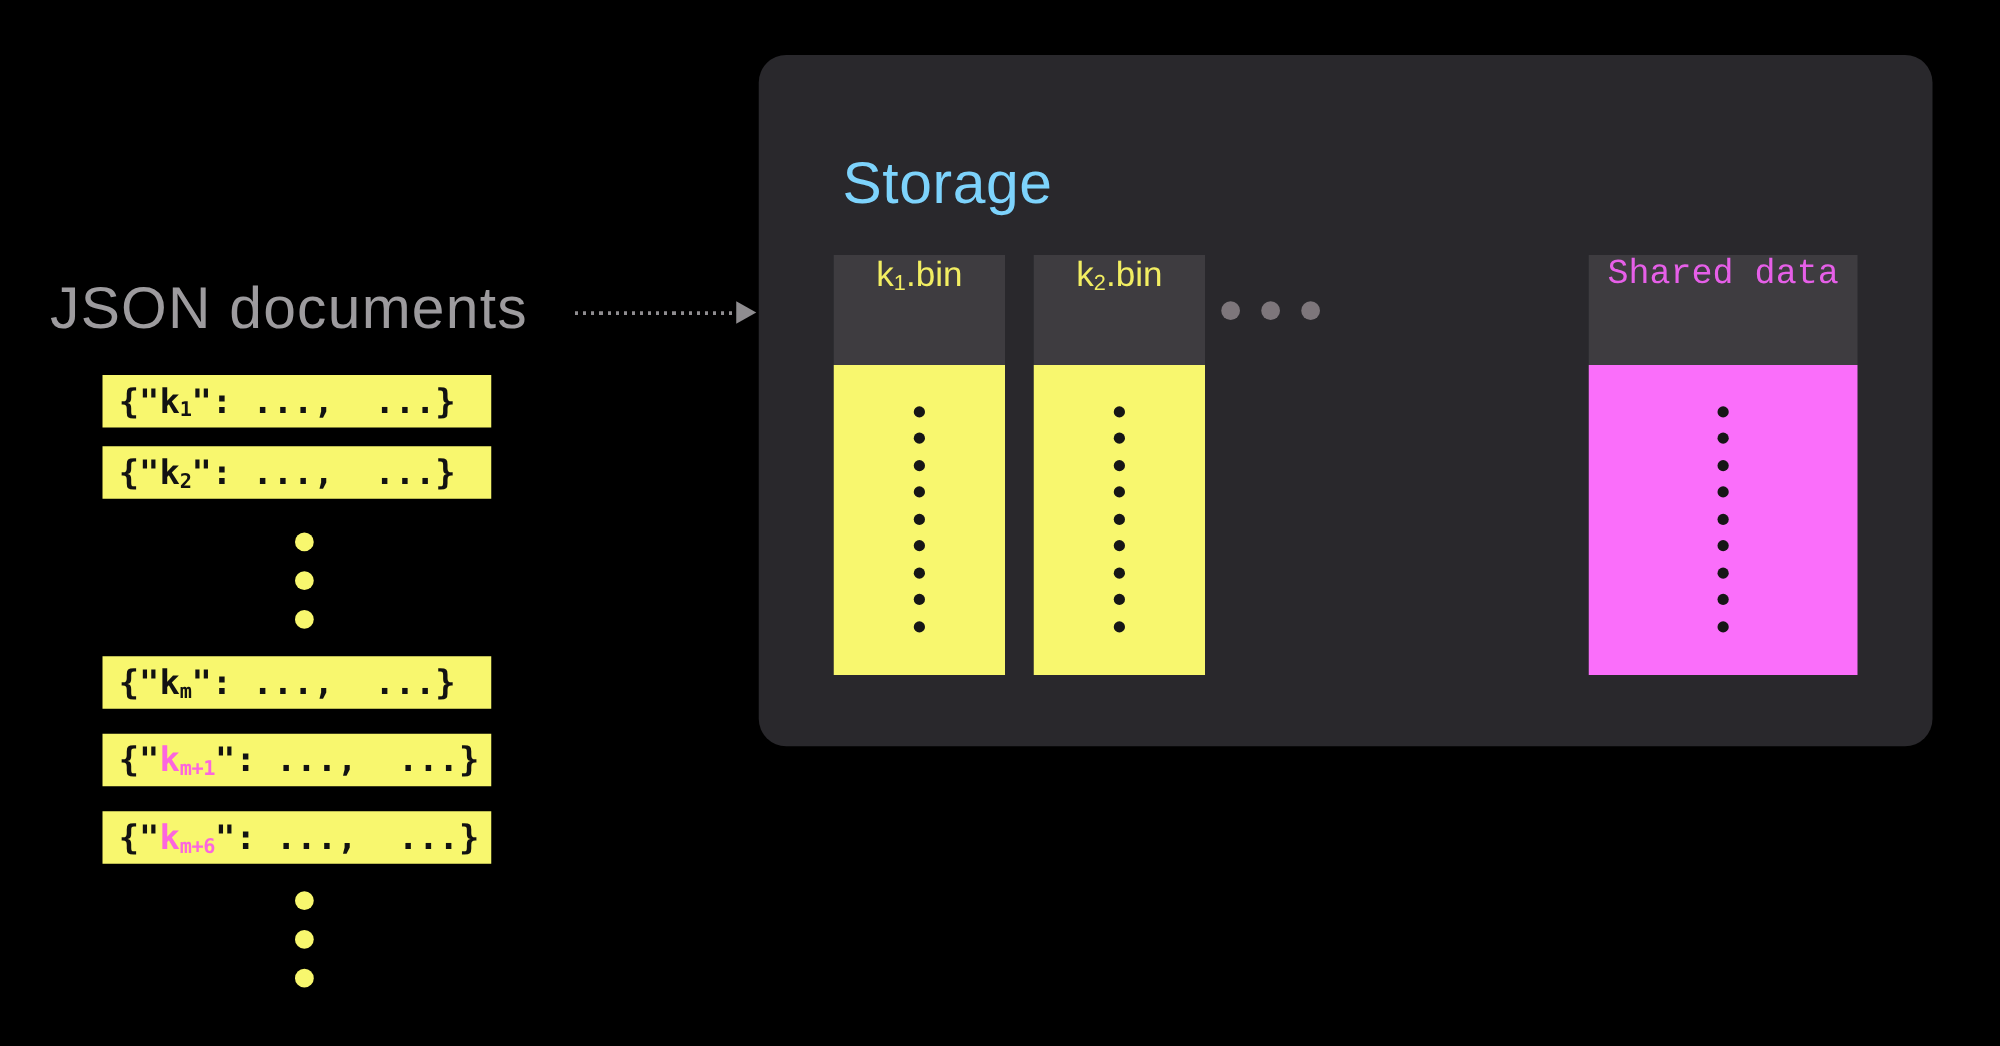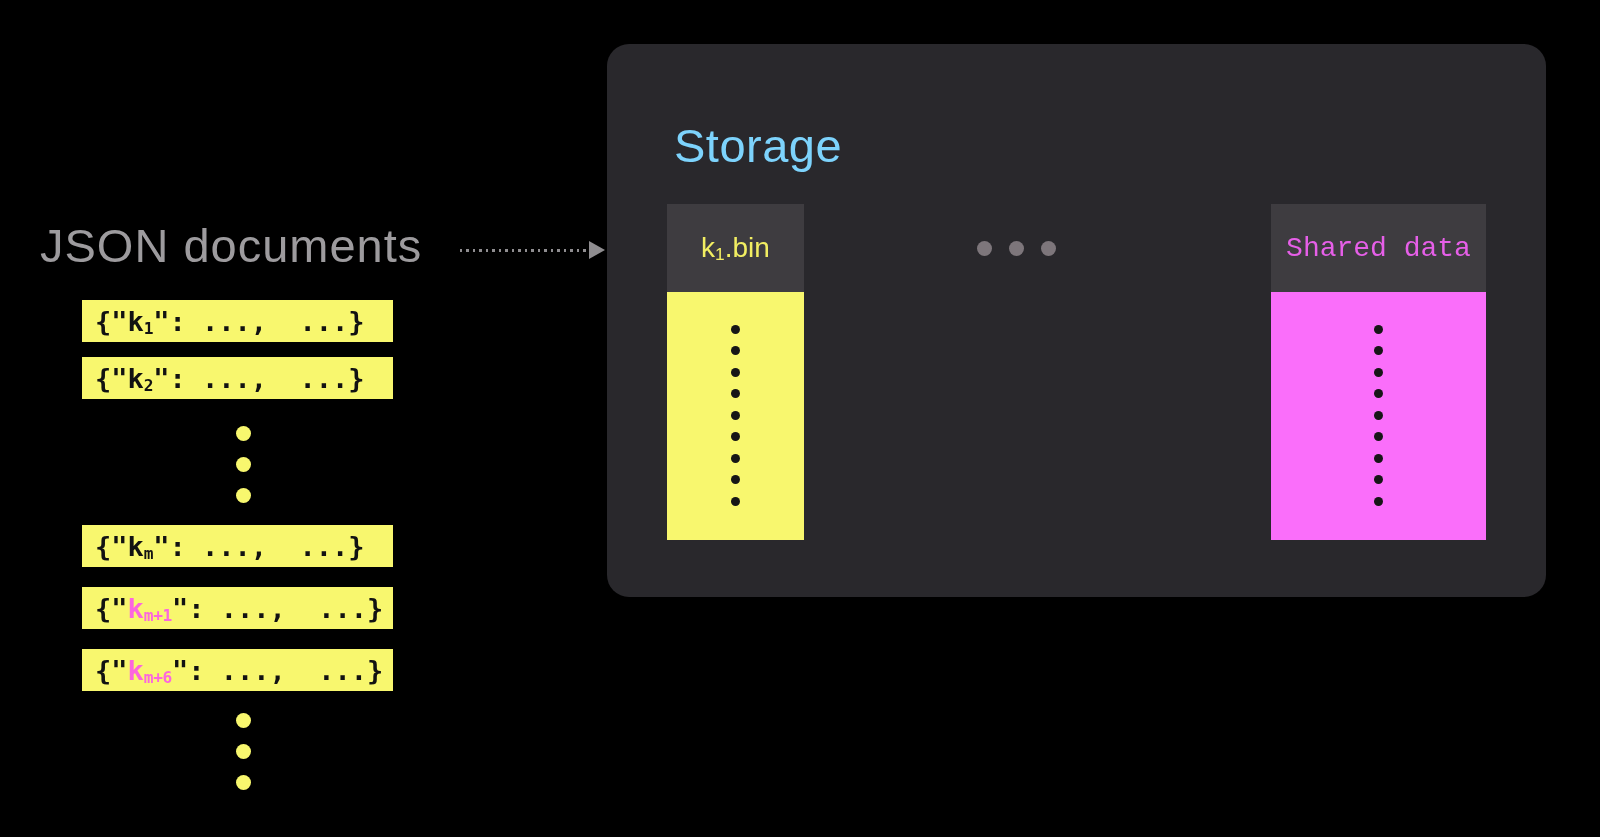--- a/index.html
+++ b/index.html
@@ -42,21 +42,21 @@
     border-left:16px solid var(--arrow-gray);border-top:9px solid transparent;border-bottom:9px solid transparent;}
 
   
   .storage-panel{position:absolute;left:607px;top:44px;width:939px;height:553px;
     background:var(--panel-bg);border-radius:22px;}
   .storage-title{position:absolute;left:67px;top:50px;
     font:400 47px "Liberation Sans",sans-serif;color:#7dd3fc;letter-spacing:0.5px;margin-top:24px;}
 
   .file-column{position:absolute;top:160px;}
   .c0{left:60px;width:137px}.c1{left:220px;width:137px}.c2{left:461px;width:137px}.c3{left:664px;width:215px}
-  .file-header{height:88px;background:var(--header-bg);display:flex;align-items:center;justify-content:center;
+  .file-header{height:88px;background:var(--header-bg);display:flex;align-items:flex-start;justify-content:center;
     font:500 28px "Liberation Sans",sans-serif;color:var(--header-yellow);}
   .file-header sub{font-size:0.62em;position:relative;top:0.18em;vertical-align:baseline;}
   .file-column[data-style="pink"] .file-header{color:var(--pink-text);font-family:Liberation Mono, monospace;}
   .file-body{height:248px;background:var(--yellow);}
   .file-column[data-style="pink"] .file-body{background:var(--magenta);}
   .file-body .dots{display:flex;flex-direction:column;align-items:center;gap:12.5px;padding-top:32.5px;}
   .file-body .dots i{width:9px;height:9px;border-radius:50%;background:var(--body-dot);display:block;flex:none;}
 
   .h-ellipsis{position:absolute;left:370px;top:197px;display:flex;gap:17px;}
   .h-ellipsis i{width:15px;height:15px;border-radius:50%;background:var(--sep-dot);display:block;}
@@ -108,20 +108,38 @@
             <i></i>
             <i></i>
             <i></i>
             <i></i>
             <i></i>
             <i></i>
           </div>
         </div>
     </div>
 
+    <div class="file-column c1" data-style="yellow">
+      <div class="file-header">
+          <span class="file-label"><span>k</span><sub>2</sub><span>.bin</span></span>
+        </div>
+      <div class="file-body">
+          <div class="dots">
+            <i></i>
+            <i></i>
+            <i></i>
+            <i></i>
+            <i></i>
+            <i></i>
+            <i></i>
+            <i></i>
+            <i></i>
+          </div>
+        </div>
+    </div>
 
     <div class="h-ellipsis">
         <i></i>
         <i></i>
         <i></i>
       </div>
 
 
     <div class="file-column c3" data-style="pink">
       <div class="file-header">

